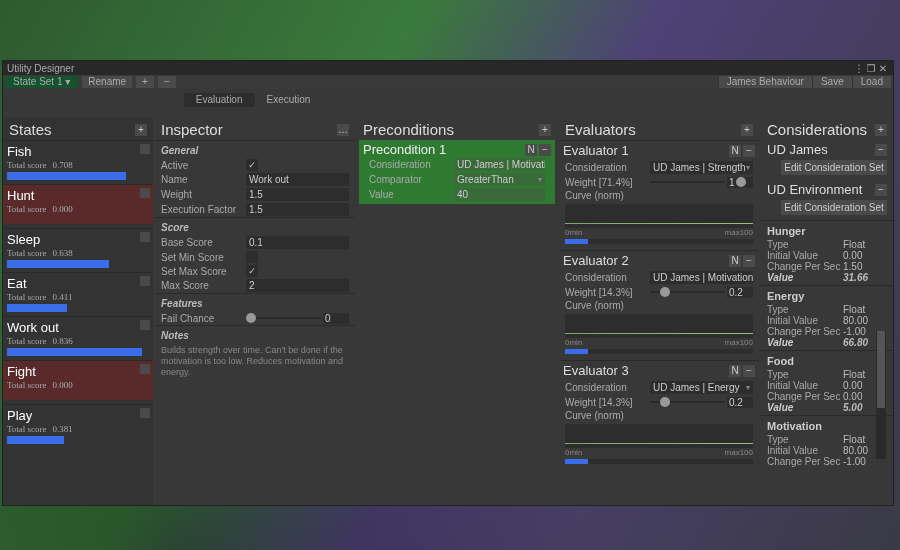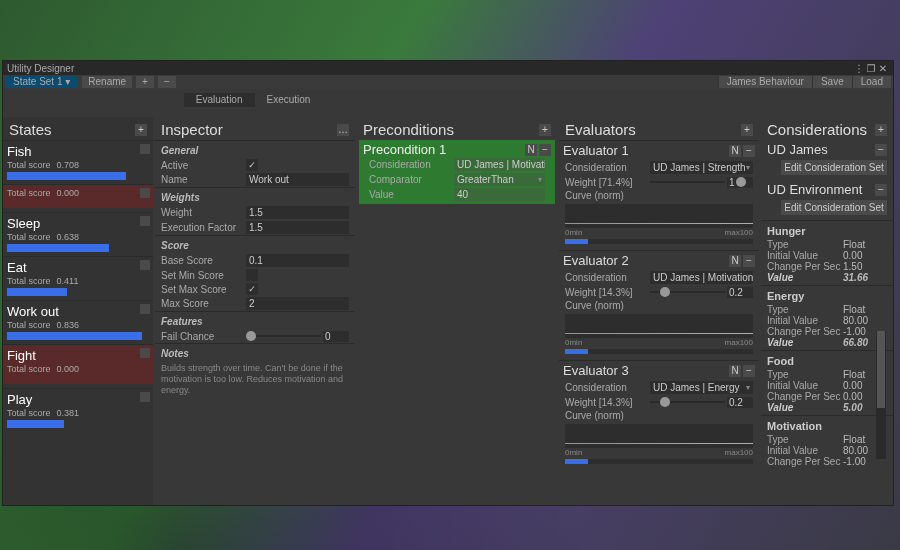--- a/index.html
+++ b/index.html
@@ -5,21 +5,21 @@
   * { margin: 0; padding: 0; box-sizing: border-box; }
   html, body { width: 900px; height: 550px; overflow: hidden; font-family: -apple-system, Arial, sans-serif; font-size: 11px; color: #c8c8c8; background: #1a1a1a; }
   .bg { position: absolute; inset: 0; background: linear-gradient(120deg, #2e5a30 0%, #3a7a3c 35%, #4e4176 55%, #3a3a45 100%); }
   .bg::after { content:""; position:absolute; inset:0; background: radial-gradient(ellipse at 20% 100%, rgba(0,0,0,0.35) 0%, transparent 40%); }
   .window { position: absolute; left: 2px; top: 60px; right: 6px; bottom: 44px; background: #383838; display: flex; flex-direction: column; border: 1px solid #222; }
   .titlebar { height: 14px; background: #282828; display: flex; align-items: center; padding: 0 4px; font-size: 10px; color: #aaa; }
   .titlebar .spacer { flex: 1; }
   .titlebar .wctrl { width: 12px; text-align: center; cursor: pointer; }
   .toolbar { height: 14px; background: #3a3a3a; display: flex; align-items: center; font-size: 10px; color: #aaa; }
   .toolbar .tb-left { display: flex; align-items: center; gap: 4px; padding-left: 2px; }
-  .toolbar .tb-left .dd { background: #0c4a6e; padding: 0 8px; height: 12px; line-height: 12px; }
+  .toolbar .tb-left .dd { background: #14532d; padding: 0 8px; height: 12px; line-height: 12px; }
   .toolbar .tb-btn { background: #4a4a4a; padding: 0 6px; height: 12px; line-height: 12px; cursor: pointer; }
   .toolbar .tabrow { display: flex; margin-left: 8px; margin-top: 36px; }
   .toolbar .tab { padding: 0 12px; height: 14px; line-height: 14px; cursor: pointer; }
   .toolbar .tab.active { background: #2d2d2d; }
   .toolbar .spacer { flex: 1; }
   .toolbar .right { display: flex; gap: 0; padding-right: 2px; }
   .toolbar .right .rbtn { background: #4a4a4a; padding: 0 8px; height: 12px; line-height: 12px; border-left: 1px solid #333; cursor: pointer; }
   .panels { flex: 1; display: flex; gap: 2px; overflow: hidden; }
   .panel { background: #383838; display: flex; flex-direction: column; overflow: hidden; margin-top: 28px; }
   .panel.states { width: 150px; background: #333; }
@@ -33,21 +33,21 @@
   .section-head { font-size: 10px; font-style: italic; font-weight: bold; color: #bbb; padding: 4px 6px 2px; border-top: 1px solid #2a2a2a; }
   .field { display: flex; align-items: center; padding: 1px 6px; font-size: 10px; color: #aaa; }
   .field .flabel { width: 85px; flex-shrink: 0; }
   .field .fval { flex: 1; background: #2d2d2d; color: #ccc; padding: 1px 3px; height: 13px; line-height: 11px; overflow: hidden; white-space: nowrap; }
   .field .fval.sel { display: flex; align-items: center; }
   .field .fval.sel::after { content: "▾"; margin-left: auto; color: #888; font-size: 8px; }
   .field .chk { width: 12px; height: 12px; background: #2d2d2d; display: inline-block; text-align: center; line-height: 12px; font-size: 9px; color: #ccc; }
   .state-item { border-top: 1px solid #2a2a2a; padding: 3px 4px 0; position: relative; }
   .state-item.red { background: #5a2a2a; }
   .state-item .sname { font-size: 13px; color: #ffffff; line-height: 16px; }
-  .state-item .srow { display: flex; align-items: center; font-size: 9px; color: #aaa; gap: 6px; }
+  .state-item .srow { display: flex; align-items: center; font-size: 9px; color: #aaa; gap: 6px; font-family: Liberation Serif, serif; }
   .state-item .bar { height: 8px; background: #3a6ee8; margin: 2px 12px 4px 0; }
   .state-item .corner { position: absolute; top: 3px; right: 3px; width: 10px; height: 10px; background: #4a4a4a; }
   .pre-item { background: #2e7a30; margin: 0 2px 2px; padding: 2px 4px; }
   .pre-item .prehead { display: flex; align-items: center; font-size: 13px; color: #eee; }
   .eval-block { border-top: 1px solid #2a2a2a; padding-bottom: 4px; }
   .eval-head { display: flex; align-items: center; font-size: 13px; color: #ddd; padding: 2px 4px; }
   .curve { height: 24px; background: #2d2d2d; margin: 2px 6px 0; position: relative; }
   .curve::before { content:""; position:absolute; left:0; right:0; bottom:4px; height:1px; background: linear-gradient(to right, #7aa86a, #9ac27a); transform-origin:left; }
   .curve-labels { display:flex; justify-content:space-between; font-size:8px; color:#888; padding:0 6px; }
   .miniprog { height:5px; margin:2px 6px; background:#2d2d2d; }
@@ -114,20 +114,21 @@
           <div class="state-item">
             <div class="sname">Fish</div>
             <div class="corner"></div>
             <div class="srow">
               <span>Total score</span>
               <span>0.708</span>
             </div>
             <div class="bar" style="width:84%"></div>
           </div>
           <div class="state-item red">
+            <div class="sname">Hunt</div>
             <div class="corner"></div>
             <div class="srow">
               <span>Total score</span>
               <span>0.000</span>
             </div>
             <div class="bar" style="width:0%"></div>
           </div>
           <div class="state-item">
             <div class="sname">Sleep</div>
             <div class="corner"></div>
@@ -185,21 +186,20 @@
       <div class="section-head">General</div>
       <div class="field">
           <span class="flabel">Active</span>
         <span class="chk">✓</span>
         </div>
       <div class="field">
           <span class="flabel">Name</span>
         <span class="fval">Work out</span>
         </div>
 
-      <div class="section-head">Weights</div>
       <div class="field">
           <span class="flabel">Weight</span>
         <span class="fval">1.5</span>
         </div>
       <div class="field">
           <span class="flabel">Execution Factor</span>
         <span class="fval">1.5</span>
         </div>
 
       <div class="section-head">Score</div>

